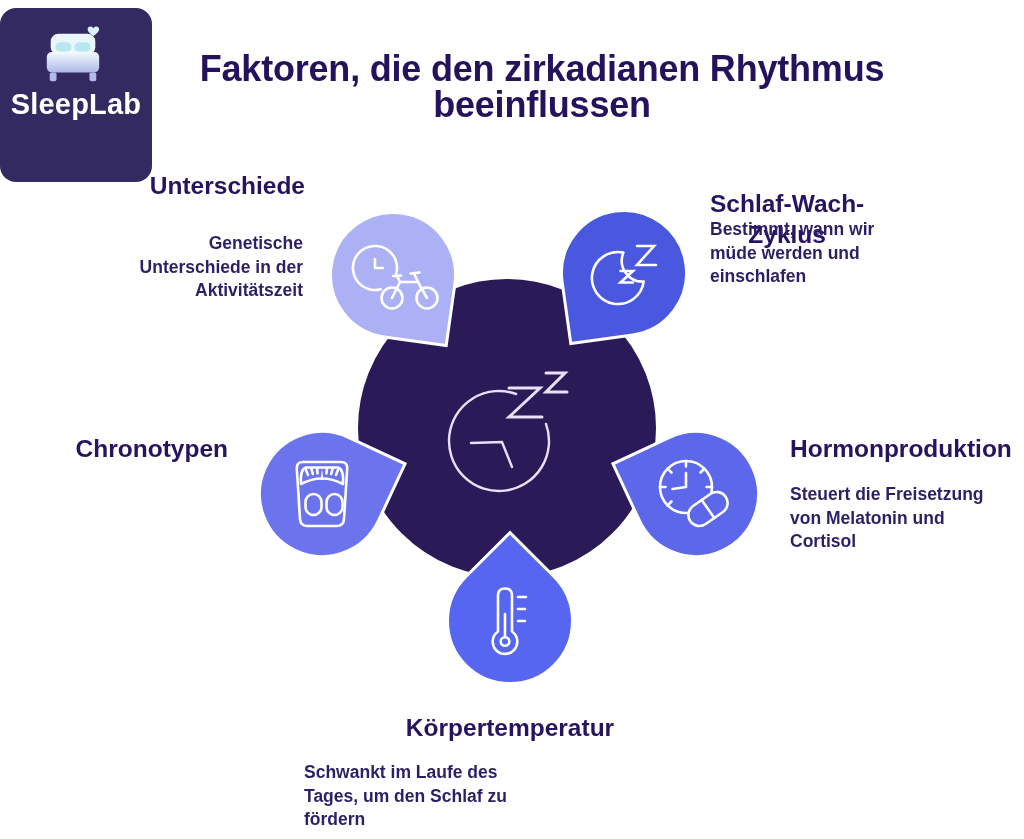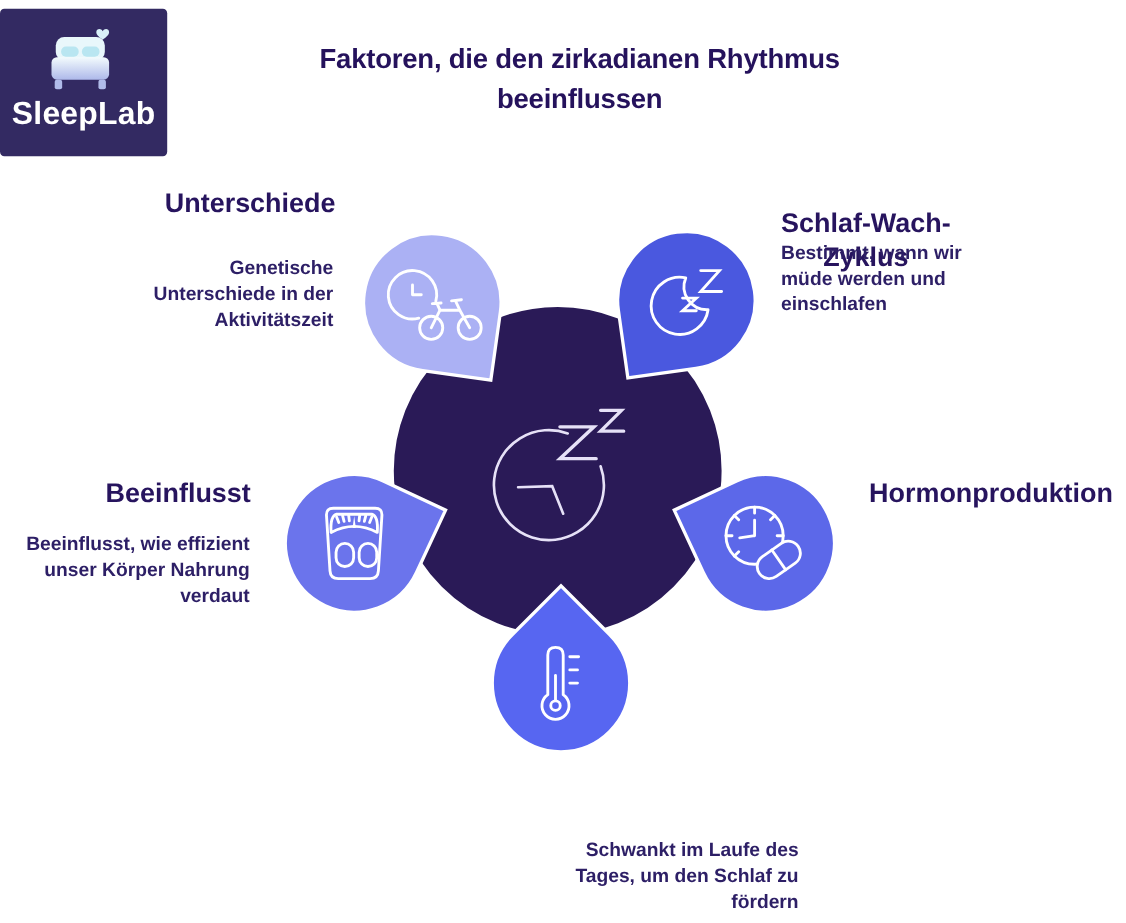--- a/index.html
+++ b/index.html
@@ -2,29 +2,29 @@
 <html style="--logo_bg: #332a62; --center_bg: #2a1a57; --title: #25125c; --heading: #27145e; --body: #2d1f66; --white: #ffffff;"><head>
 <meta charset="utf-8">
 <style>
   html,body{margin:0;padding:0;background:#ffffff;}
   .canvas{
     position:relative;width:1024px;height:839px;background:#ffffff;overflow:hidden;
     font-family:"Liberation Sans","DejaVu Sans",sans-serif;
   }
   
   .logo{
-    position:absolute;left:0;top:8px;width:152px;height:134px;border-radius:4px;
+    position:absolute;left:0;top:8px;width:152px;height:174px;border-radius:16px;
     background:var(--logo_bg);display:flex;flex-direction:column;align-items:center;
   }
   .logo svg{margin-top:14px;transform:translateX(-3px);}
   .logo-text{color:#ffffff;font-size:29px;font-weight:bold;letter-spacing:.2px;margin-top:2px;}
   
   .title{
-    position:absolute;left:152px;top:33px;width:744px;margin:3px;
-    font-size:25px;line-height:36px;font-weight:800;color:var(--title);
+    position:absolute;left:152px;top:33px;width:744px;margin:18px;
+    font-size:36px;line-height:36px;font-weight:800;color:var(--title);
     text-align:center;white-space:pre-line;letter-spacing:-.2px;
   }
   
   .circle{
     position:absolute;left:355px;top:276px;width:304px;height:304px;border-radius:50%;
     background:var(--center_bg);border:3px solid #ffffff;box-sizing:border-box;z-index:1;
   }
   .center-icon{position:absolute;left:423px;top:366px;z-index:1;}
   
   .drop{
@@ -53,21 +53,21 @@
   }
   .h-chrono{right:719px;top:170px;text-align:right;}
   .b-chrono{right:721px;top:232px;text-align:right;}
   .h-schlaf{left:710px;top:141px;text-align:center;margin-top:47px;}
   .b-schlaf{left:710px;top:218px;text-align:left;}
   .h-stoff{right:796px;top:433px;text-align:right;}
   .b-stoff{right:797px;top:483px;text-align:right;}
   .h-hormon{left:790px;top:433px;text-align:left;}
   .b-hormon{left:790px;top:483px;text-align:left;}
   .h-temp{left:312px;width:396px;top:712px;text-align:center;}
-  .b-temp{left:330px;width:396px;top:761px;text-align:right;}
+  .b-temp{left:304px;width:396px;top:761px;text-align:left;}
   
   svg.white-icon{fill:none;stroke:#ffffff;stroke-width:2.6;stroke-linecap:round;stroke-linejoin:round;}
 </style>
 </head>
 <body>
 
 <div class="canvas">
 
   <div class="logo">
     <svg width="80" height="64" viewBox="0 0 80 66">
@@ -125,52 +125,53 @@
   <div class="drop drop-tr" style="background: rgb(74, 88, 223);">
     <div class="icon-wrap">
       <svg class="white-icon" width="70" height="70" viewBox="0 0 70 70">
         <path d="M 34.4 14.6 A 26 26 0 1 0 54.7 43.6 A 21 21 0 0 1 34.4 14.6"></path>
         <path d="M 31.5 33 L 44 33 L 31.5 44.5 L 44 44.5" stroke-linejoin="miter"></path>
         <path d="M 48 8 L 65 8 L 48 27 L 67 27" stroke-linejoin="miter"></path>
       </svg>
     </div>
   </div>
 
-  <h2 class="heading h-stoff">Beeinflusst</h2>
-  <p class="body-text b-stoff">Beeinflusst, wie effizient
-unser Körper Nahrung
-verdaut</p>
+  <h2 class="heading h-stoff">Chronotypen</h2>
   <div class="drop drop-l" style="background: rgb(107, 116, 236);">
     <div class="icon-wrap">
       <svg class="white-icon" width="64" height="72" viewBox="0 0 64 72" stroke-width="2.4">
         <path d="M 13 4 L 51 4 Q 57.5 4 57.2 10.5 L 54 61 Q 53.6 68 46.5 68 L 17.5 68 Q 10.4 68 10 61 L 6.8 10.5 Q 6.5 4 13 4 Z"></path>
         <path d="M 11 26 Q 10 11 16 9.5 L 48 9.5 Q 54 11 53 26 Q 32 15 11 26 Z"></path>
         <path d="M 16 12 L 18 17 M 21.5 11 L 22.8 16 M 27 10.5 L 27.6 15.5 M 48 12 L 46 17 M 42.5 11 L 41.2 16 M 37 10.5 L 36.4 15.5"></path>
         <path d="M 32 11 L 30.5 22 L 33.5 22 Z" fill="#ffffff" stroke="none"></path>
         <rect x="15.5" y="36" width="16" height="21" rx="8"></rect>
         <rect x="36.5" y="36" width="16" height="21" rx="8"></rect>
       </svg>
     </div>
   </div>
 
   <h2 class="heading h-hormon">Hormonproduktion</h2>
+  <p class="body-text b-hormon">Steuert die Freisetzung
+von Melatonin und
+Cortisol</p>
   <div class="drop drop-r" style="background: rgb(92, 104, 233);">
     <div class="icon-wrap">
       <svg class="white-icon" width="90" height="90" viewBox="0 0 90 90" stroke-width="2.4">
         <circle cx="35" cy="38" r="26"></circle>
         <path d="M 35 12 L 35 17.5 M 53.4 19.6 L 49.5 23.5 M 16.6 19.6 L 20.5 23.5 M 9 38 L 14.5 38 M 61 38 L 55.5 38 M 16.6 56.4 L 20.5 52.5"></path>
         <path d="M 35 38 L 35 24 M 35 38 L 21.5 40"></path>
         <g transform="translate(57,60) rotate(-35)">
           <rect x="-21.5" y="-11" width="43" height="22" rx="11" style="fill: rgb(92, 104, 233);"></rect>
           <path d="M 0 -11 L 0 11"></path>
         </g>
       </svg>
     </div>
   </div>
 
+  <h2 class="heading h-temp">Körpertemperatur</h2>
   <p class="body-text b-temp">Schwankt im Laufe des
 Tages, um den Schlaf zu
 fördern</p>
   <div class="drop drop-b" style="background: rgb(87, 102, 241);">
     <div class="icon-wrap">
       <svg class="white-icon" width="48" height="72" viewBox="0 0 48 72" stroke-width="2.6">
         <path d="M 12 10.5 Q 12 3.5 19 3.5 Q 26 3.5 26 10.5 L 26 46.5 A 12.3 12.3 0 1 1 12 46.5 Z"></path>
         <path d="M 19 29 L 19 51"></path>
         <circle cx="19" cy="56.5" r="4.3"></circle>
         <path d="M 32 12 L 40 12 M 32 24 L 39 24 M 32 36 L 39 36"></path>

